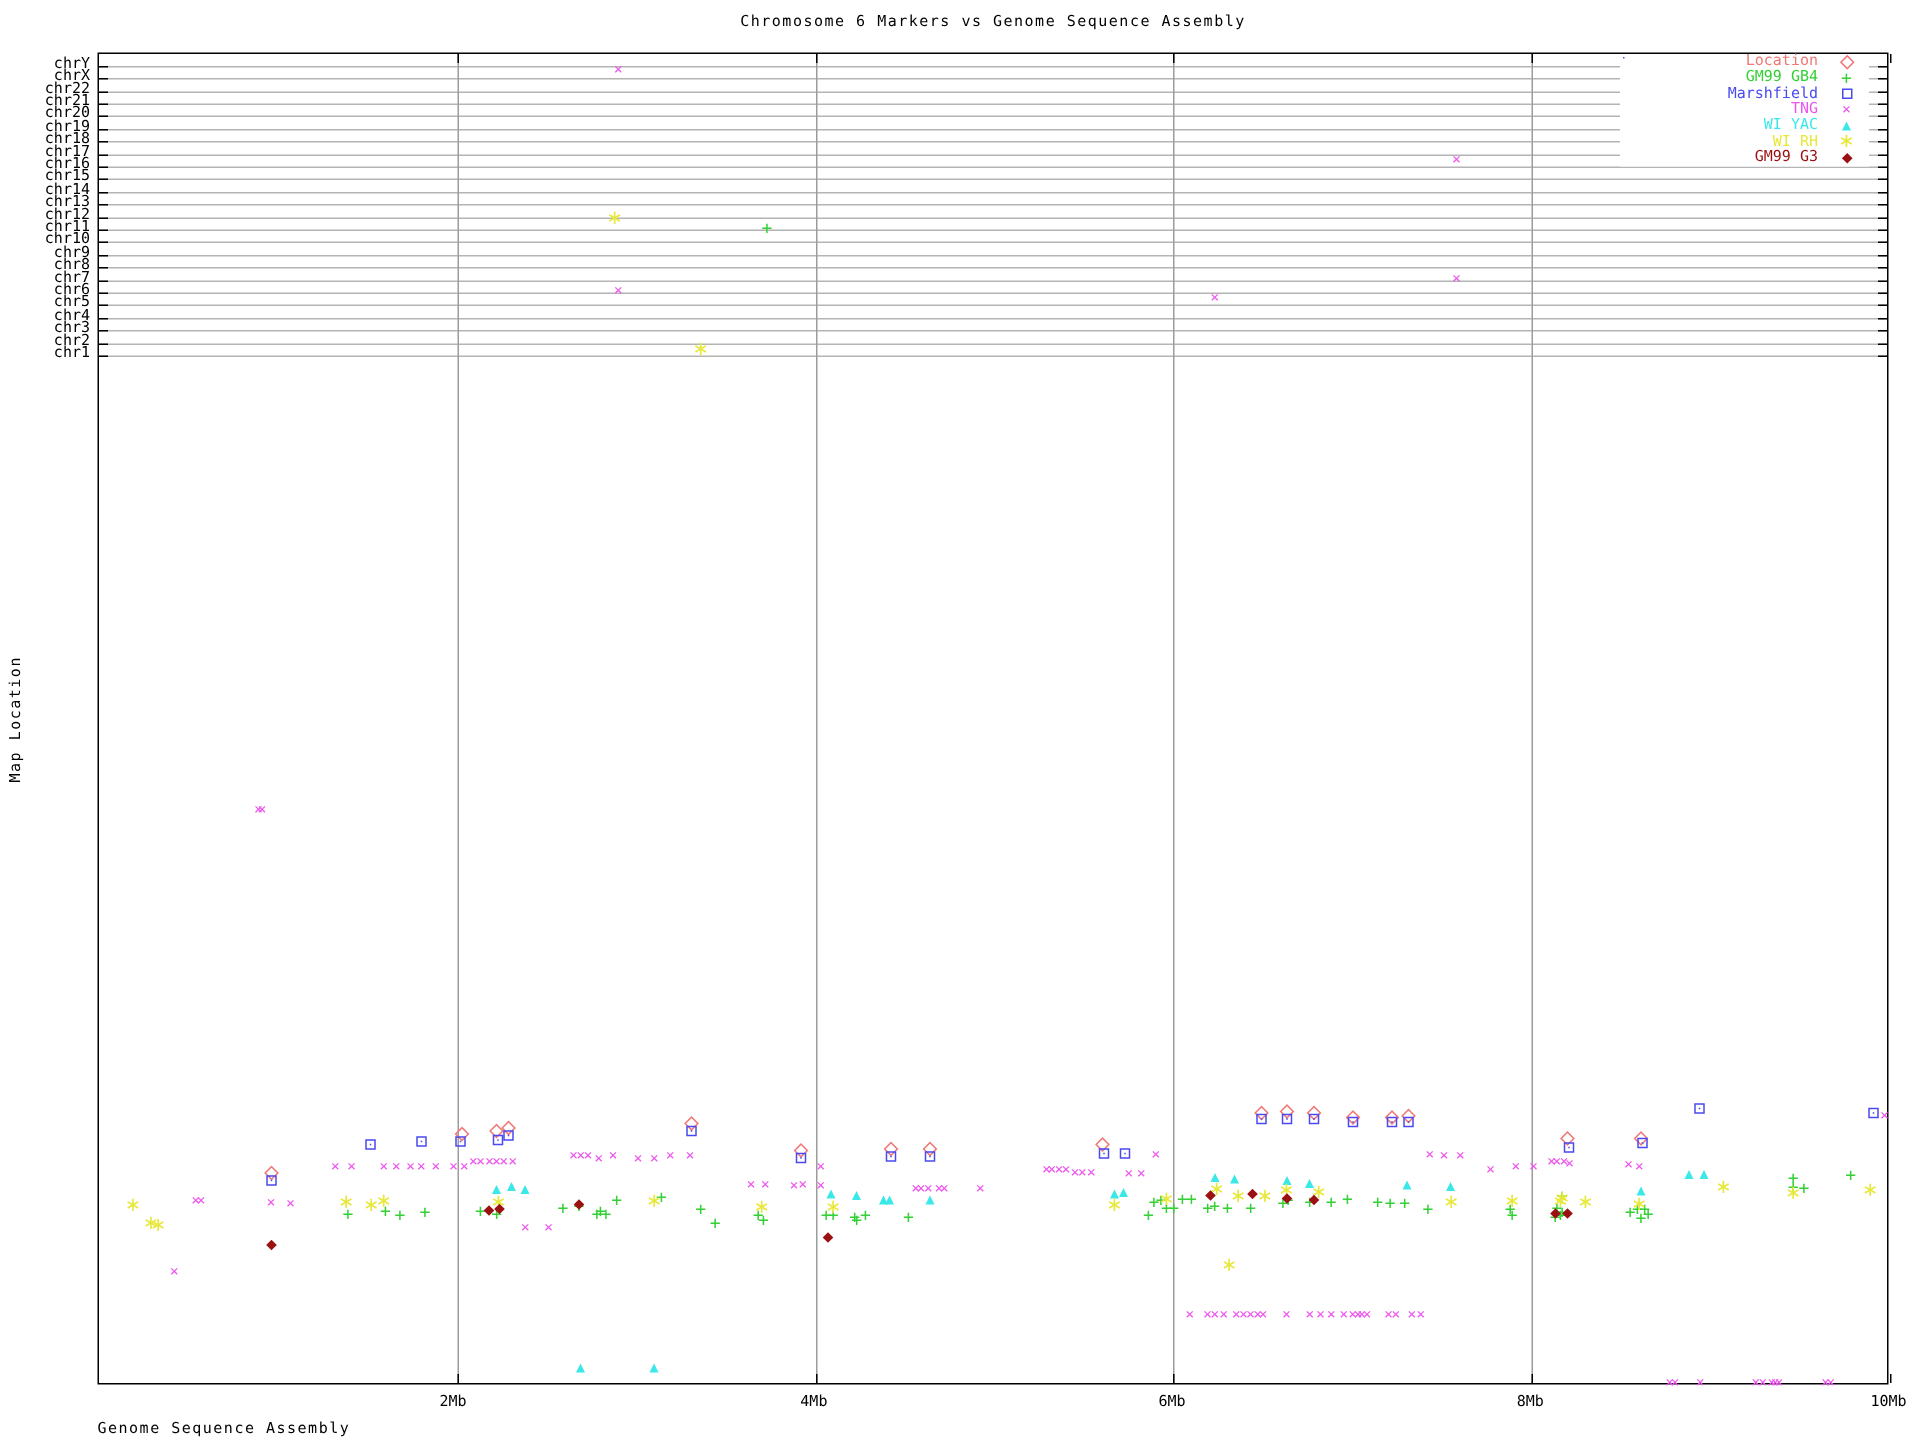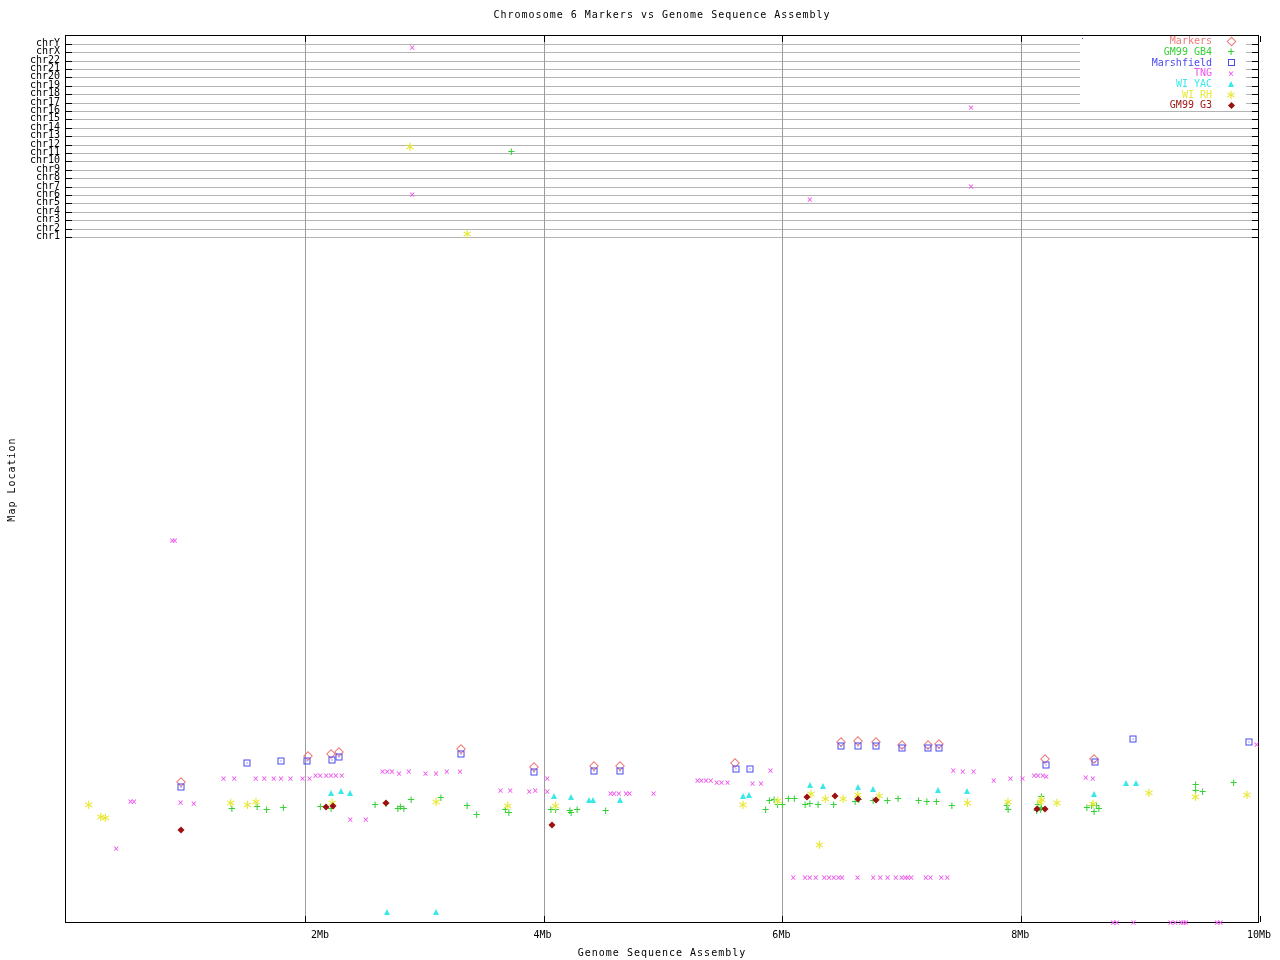--- a/index.html
+++ b/index.html
@@ -12,21 +12,21 @@
   .chr-line{position:absolute;left:0;width:100%;height:1px;background:#b4b4b4;}
   .vgrid{position:absolute;top:0;height:100%;width:1px;background:#9c9c9c;}
   .ytick{position:absolute;width:6px;height:1px;background:#000;}
   .ytick-l{left:0;}
   .ytick-r{right:0;}
   .xtick{position:absolute;width:1px;height:6px;background:#000;}
   .xtick-b{bottom:0;}
   .xtick-t{top:0;}
   .ylab{position:absolute;left:0;width:60px;text-align:right;font-size:10px;line-height:10px;}
   .xlab{position:absolute;top:930px;width:48px;text-align:center;font-size:10px;line-height:10px;}
-  .x-axis-title{position:absolute;top:947px;left:65px;width:1194px;text-align:center;
+  .x-axis-title{position:absolute;top:947px;left:65px;width:1194px;
                 font-size:10px;letter-spacing:1px;}
   .y-axis-title{position:absolute;left:-37px;top:474px;width:96px;text-align:center;
                 font-size:10px;letter-spacing:1px;transform:rotate(-90deg);}
   .legend{position:absolute;left:1080px;top:36px;width:166px;background:#fff;z-index:5;}
   .lg-row{display:flex;align-items:center;justify-content:flex-end;height:10.7px;}
   .lg-lab{font-size:10px;line-height:10px;}
   .lg-mk{width:30px;display:flex;justify-content:center;align-items:center;margin-left:4px;}
   .mk{position:absolute;transform:translate(-50%,-50%);line-height:1;display:block;}
   .mk-cross{font:10px "DejaVu Sans Mono",monospace;}
   .mk-plus{font:12px "DejaVu Sans Mono",monospace;}
@@ -422,30 +422,30 @@
     <div class="ylab" style="top: 172.1px;">chr8</div>
     <div class="ylab" style="top: 180.5px;">chr7</div>
     <div class="ylab" style="top: 188.9px;">chr6</div>
     <div class="ylab" style="top: 197.3px;">chr5</div>
     <div class="ylab" style="top: 205.7px;">chr4</div>
     <div class="ylab" style="top: 214.1px;">chr3</div>
     <div class="ylab" style="top: 222.5px;">chr2</div>
     <div class="ylab" style="top: 230.9px;">chr1</div>
   </div>
 <div>
-    <div class="xlab" style="left: 296px;">2Mb</div>
+    <div class="xlab" style="left: 278px;">2Mb</div>
     <div class="xlab" style="left: 518.6px;">4Mb</div>
     <div class="xlab" style="left: 757.4px;">6Mb</div>
     <div class="xlab" style="left: 996.2px;">8Mb</div>
     <div class="xlab" style="left: 1235px;">10Mb</div>
   </div>
 
 <div class="legend">
     <div class="lg-row">
-      <span class="lg-lab" style="color: rgb(240, 120, 120);">Markers</span>
+      <span class="lg-lab" style="color: rgb(240, 120, 120);">Location</span>
       <span class="lg-mk">
         <span class="mk mk-open-diamond mk-static" style="color: rgb(240, 120, 120);"></span>
       </span>
     </div>
     <div class="lg-row">
       <span class="lg-lab" style="color: rgb(53, 208, 53);">GM99 GB4</span>
       <span class="lg-mk">
         <span class="mk mk-plus mk-static" style="color: rgb(53, 208, 53);">+</span>
       </span>
     </div>

